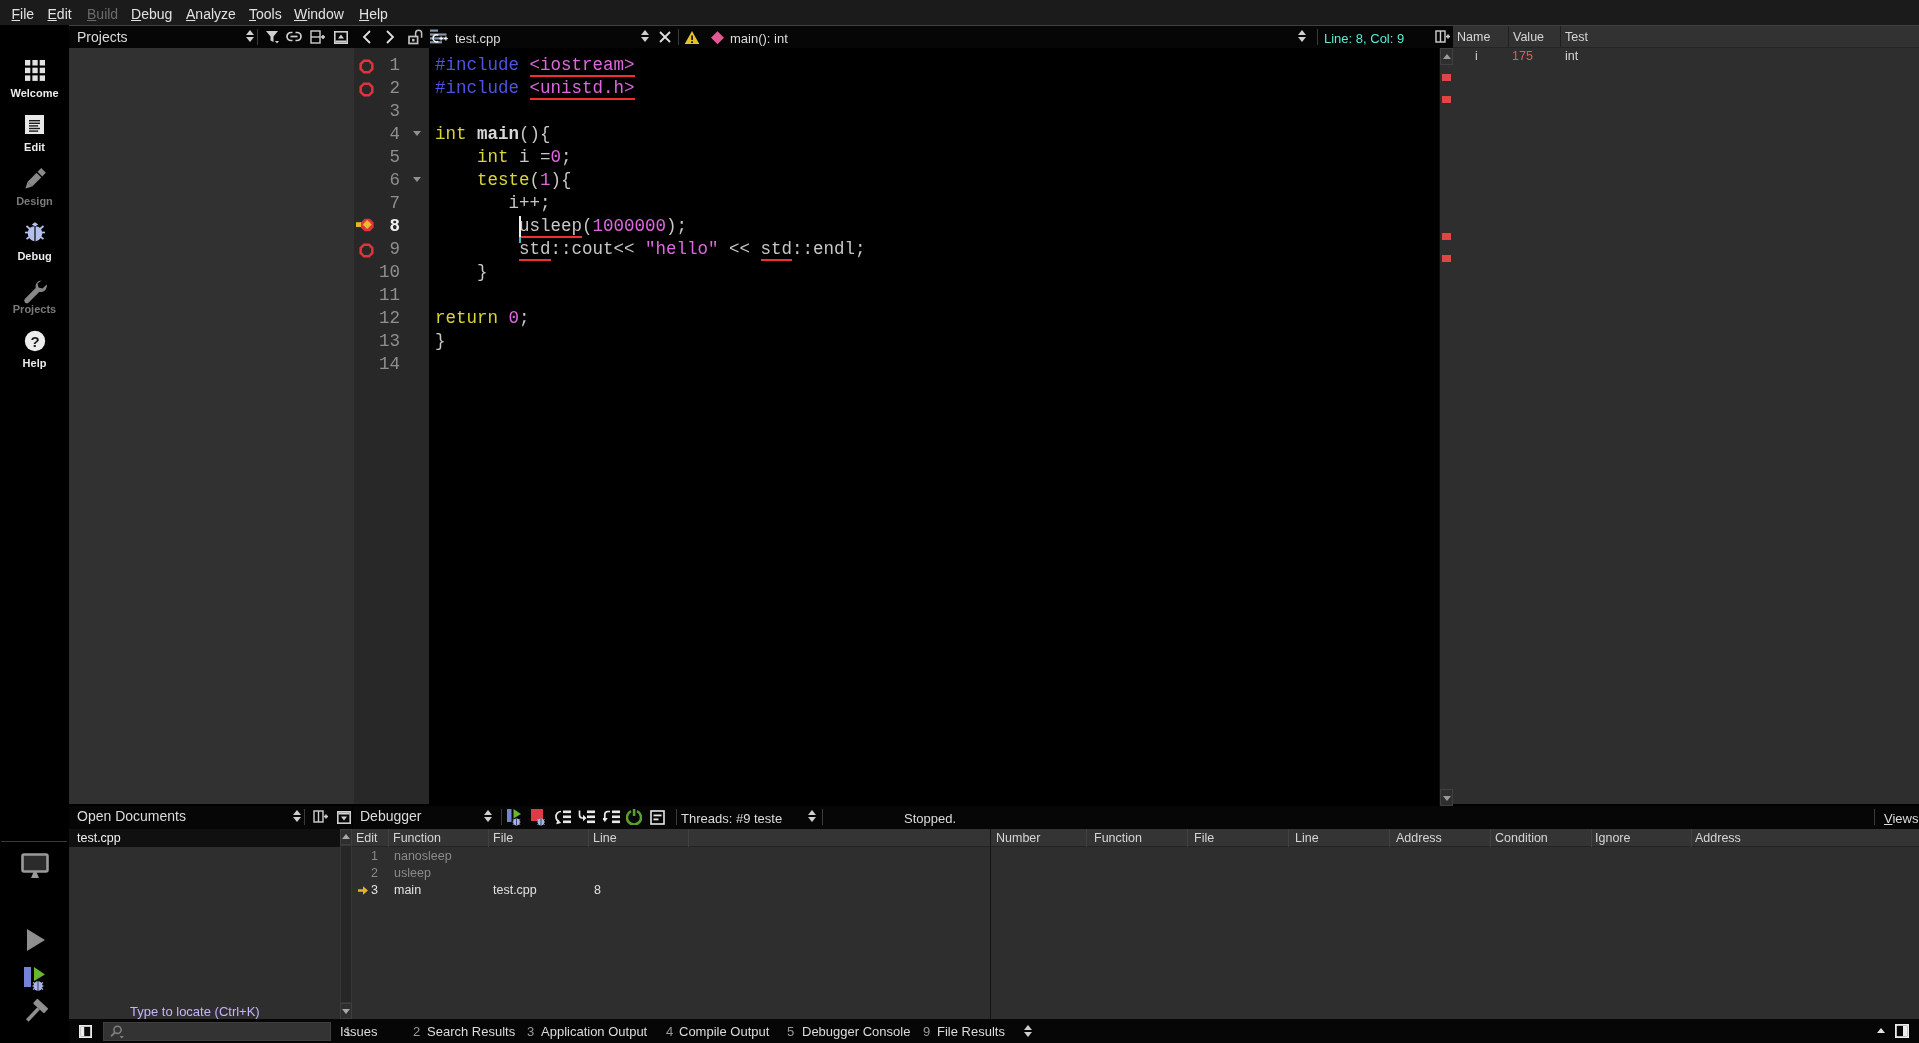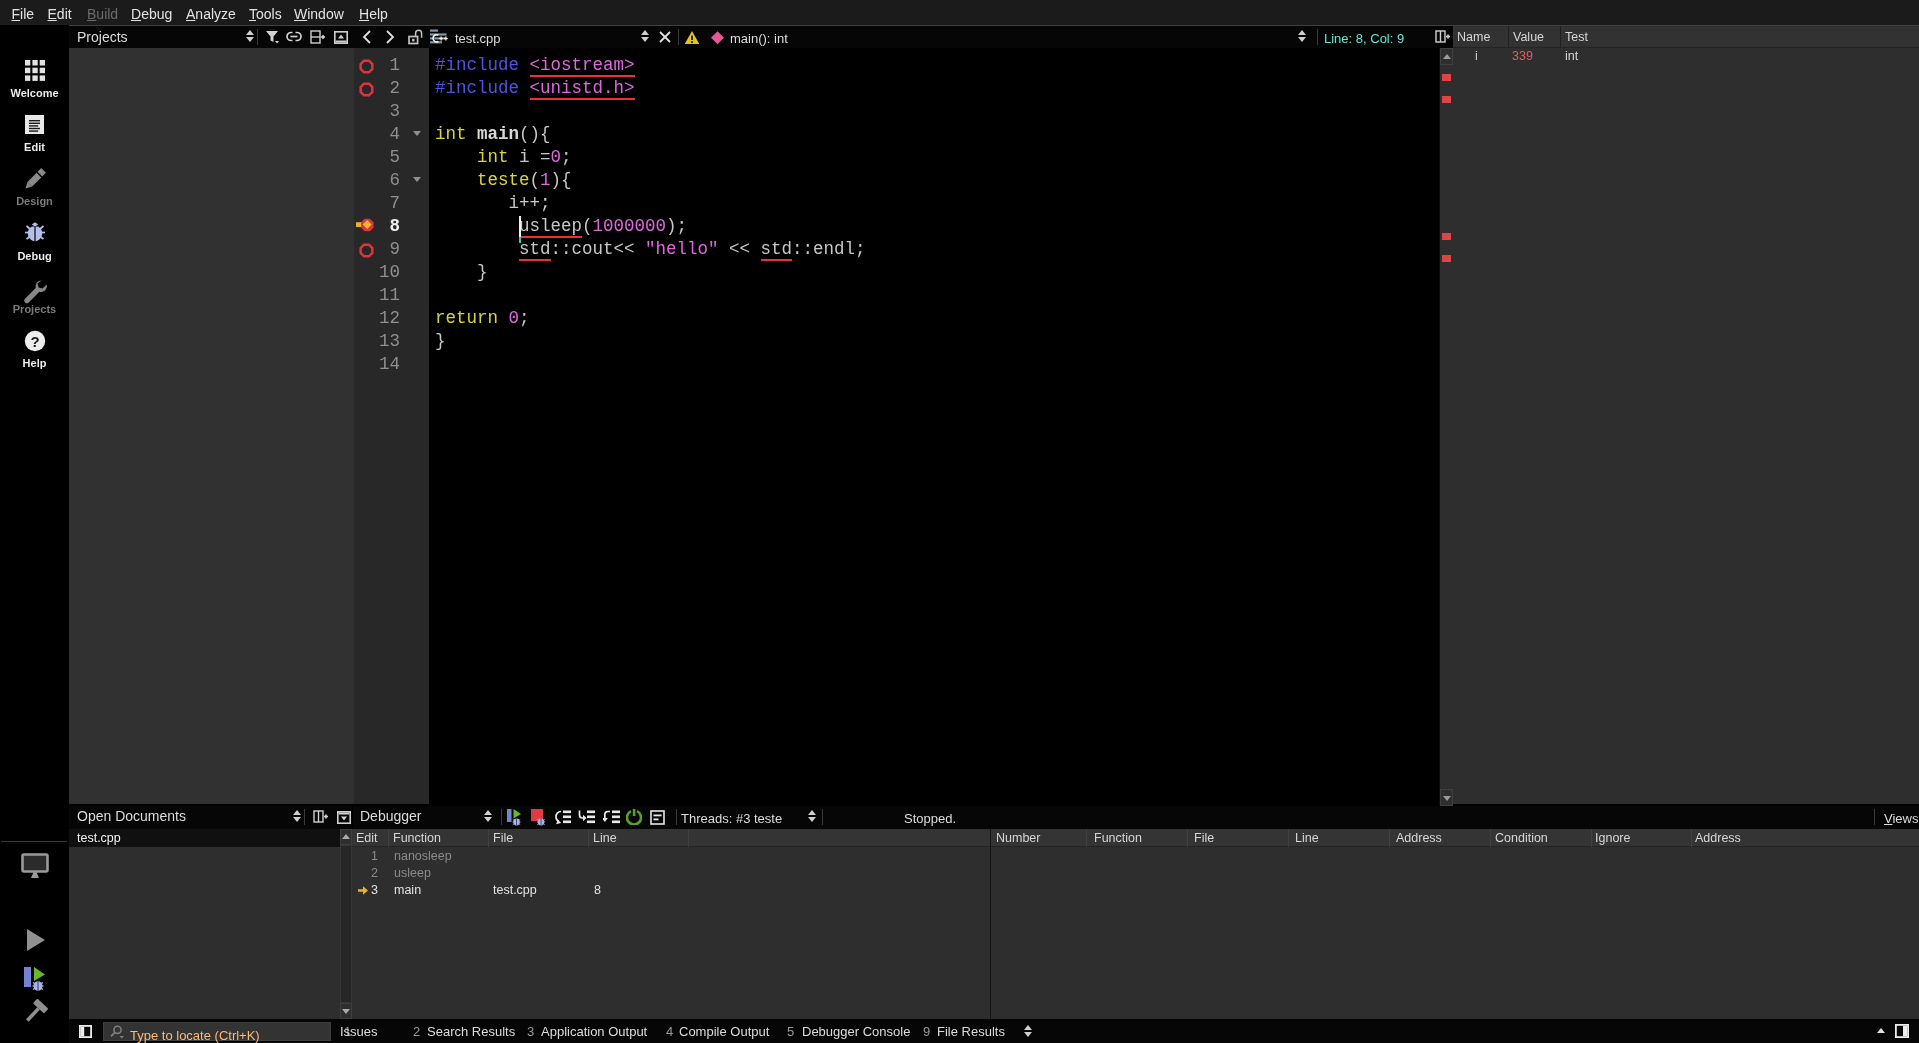--- a/index.html
+++ b/index.html
@@ -293,21 +293,21 @@
 <div class="a cup" style="left:1442.5px;top:54px;border-bottom-color:#9a9a9a"></div>
 <div class="a" style="left:1440px;top:789px;width:13px;height:17px;background:#2e2e2e;border:1px solid #404040"></div>
 <div class="a cdn" style="left:1442.5px;top:796px;border-top-color:#9a9a9a"></div>
 <div class="a" style="left:1442px;top:74px;width:9px;height:7px;background:#e04545"></div>
 <div class="a" style="left:1442px;top:96px;width:9px;height:7px;background:#e04545"></div>
 <div class="a" style="left:1442px;top:233px;width:9px;height:7px;background:#e04545"></div>
 <div class="a" style="left:1442px;top:255px;width:9px;height:7px;background:#e04545"></div>
 
 <div class="a" style="left:1453px;top:48px;width:466px;height:756px;background:#2e2e2e"></div>
 <div class="a ttab" style="left:1475px;top:49px;color:#cfcfcf">i</div>
-<div class="a ttab" style="left:1512px;top:49px;color:#e05c5c">339</div>
+<div class="a ttab" style="left:1512px;top:49px;color:#e05c5c">175</div>
 <div class="a ttab" style="left:1565px;top:49px;color:#d6d6d6">int</div>
 
 <div class="a" style="left:69px;top:806px;width:283px;height:23px;background:#060606"></div>
 <div class="a t14" style="left:77px;top:808px">Open Documents</div>
 <div class="a cup" style="left:293px;top:810px"></div>
 <div class="a cdn" style="left:293px;top:817px"></div>
 <div class="a" style="left:304px;top:809px;width:1px;height:16px;background:#3a3a3a"></div>
 <svg class="a" width="15" height="14" viewBox="0 0 15 14" style="left:313px;top:810px">
     <g stroke="#d0d0d0" stroke-width="1.4" fill="none">
       <rect x="1" y="1" width="9" height="11"></rect>
@@ -392,21 +392,21 @@
     <rect x="6.8" y="0" width="2.6" height="7" fill="#5aa02c"></rect>
   </svg>
 <svg class="a" width="15" height="15" viewBox="0 0 15 15" style="left:650px;top:810px">
     <rect x="1" y="1" width="13" height="13" fill="none" stroke="#e8e8e8" stroke-width="1.6"></rect>
     <g fill="#e8e8e8">
       <rect x="3.5" y="4.5" width="8" height="1.8"></rect>
       <rect x="3.5" y="8.5" width="5" height="1.8"></rect>
     </g>
   </svg>
 <div class="a" style="left:676px;top:809px;width:1px;height:16px;background:#3a3a3a"></div>
-<div class="a tnav" style="left:681px;top:811px">Threads: #3 teste</div>
+<div class="a tnav" style="left:681px;top:811px">Threads: #9 teste</div>
 <div class="a cup" style="left:808px;top:810px"></div>
 <div class="a cdn" style="left:808px;top:817px"></div>
 <div class="a" style="left:822px;top:809px;width:1px;height:16px;background:#3a3a3a"></div>
 <div class="a tnav" style="left:904px;top:811px">Stopped.</div>
 <div class="a" style="left:1874px;top:809px;width:1px;height:16px;background:#3a3a3a"></div>
 <div class="a tnav" style="left:1884px;top:811px"><u>V</u>iews</div>
 
 <div class="a" style="left:69px;top:829px;width:271px;height:190px;background:#2e2e2e"></div>
 <div class="a" style="left:69px;top:829px;width:271px;height:18px;background:#101010"></div>
 <div class="a ttab" style="left:77px;top:831px;color:#f2f2f2">test.cpp</div>
@@ -465,21 +465,21 @@
 <svg class="a" width="13" height="13" viewBox="0 0 13 13" style="left:79px;top:1025px">
     <rect x="0.9" y="0.9" width="11.2" height="11.2" fill="#0a0a0a" stroke="#ececec" stroke-width="1.8"></rect>
     <rect x="1.8" y="1.8" width="3.4" height="9.4" fill="#ececec"></rect>
   </svg>
 <div class="a" style="left:103px;top:1022px;width:228px;height:19px;background:#333333;border:1px solid #3f3f3f"></div>
 <svg class="a" width="16" height="14" viewBox="0 0 16 14" style="left:109px;top:1025px">
     <circle cx="8.5" cy="4.8" r="3.6" fill="none" stroke="#7e7e7e" stroke-width="1.6"></circle>
     <line x1="5.8" y1="7.5" x2="2" y2="11.3" stroke="#7e7e7e" stroke-width="1.8"></line>
     <path d="M10.5 11 L15 11 L12.7 13.5 Z" fill="#7e7e7e"></path>
   </svg>
-<div class="a tst" style="left:130px;top:1028px;color:#fdba74">Type to locate (Ctrl+K)</div>
+<div class="a tst" style="left:130px;top:1004px;color:#c4b5fd">Type to locate (Ctrl+K)</div>
 <div class="a tst" style="left:344px;top:1024px;color:#9a9a9a">1</div>
 <div class="a tst" style="left:340px;top:1024px">Issues</div>
 <div class="a tst" style="left:413px;top:1024px;color:#9a9a9a">2</div>
 <div class="a tst" style="left:427px;top:1024px">Search Results</div>
 <div class="a tst" style="left:527px;top:1024px;color:#9a9a9a">3</div>
 <div class="a tst" style="left:541px;top:1024px">Application Output</div>
 <div class="a tst" style="left:666px;top:1024px;color:#9a9a9a">4</div>
 <div class="a tst" style="left:679px;top:1024px">Compile Output</div>
 <div class="a tst" style="left:787px;top:1024px;color:#9a9a9a">5</div>
 <div class="a tst" style="left:802px;top:1024px">Debugger Console</div>

